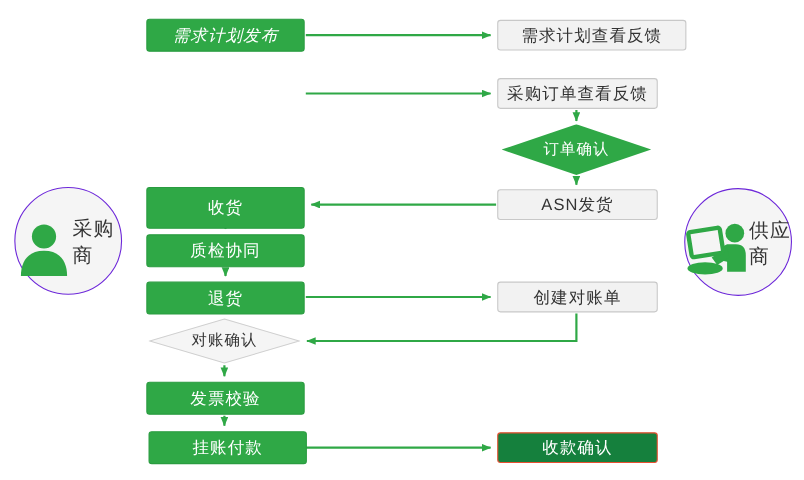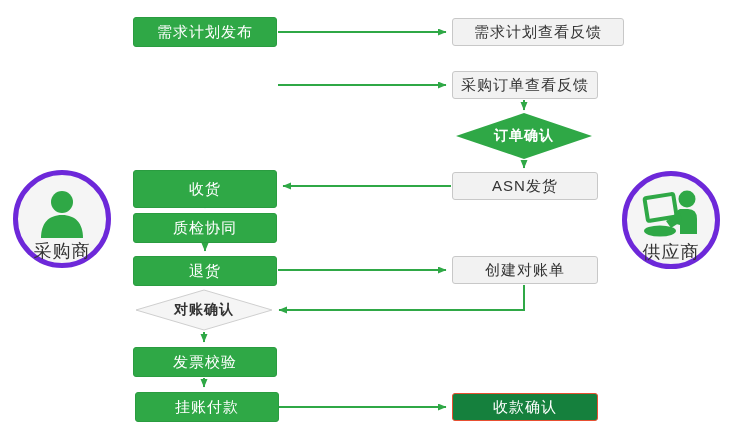--- a/index.html
+++ b/index.html
@@ -19,30 +19,30 @@
     white-space:nowrap;
   }
   .node.green{background:#2fa846;color:#ffffff;border:1px solid #2a9c40;}
   .node.gray{background:#f2f2f2;color:#333333;border:1px solid #c8c8c8;}
   .node.red{background:#15803d;color:#ffffff;border:1px solid #e84f31;}
   .diamond{position:absolute;z-index:2;}
   .diamond svg{display:block;}
   .diamond .dlabel{
     position:absolute;inset:0;z-index:3;
     display:flex;align-items:center;justify-content:center;
-    font-size:14px;letter-spacing:1px;white-space:nowrap;font-weight:bold;
+    font-size:14px;letter-spacing:1px;white-space:nowrap;
   }
   .diamond.green .dlabel{color:#ffffff;}
   .diamond.gray .dlabel{color:#333333;}
   .actor{
     position:absolute;z-index:2;
     width:98px;height:98px;border-radius:50%;
-    background:#f5f5f5;border:5px solid #6d28d9;
+    background:#f5f5f5;border:1px solid #6d28d9;
     box-sizing:border-box;
-    display:flex;flex-direction:column;align-items:center;
+    display:flex;flex-direction:row;align-items:center;
   }
   .actor .icon{margin-top:13px;height:50px;display:flex;align-items:flex-end;}
   .actor .alabel{font-size:18px;color:#333333;margin-top:1px;letter-spacing:1px;}
 </style>
 </head>
 <body>
 
 <div class="canvas">
 
   <svg class="connectors" width="731" height="436">
@@ -87,21 +87,21 @@
           <path d="M38 20 h8 q9 0 9 10 v15 h-17 v-9 q-9 -1 -6 -9 q1 -5 6 -7 z"></path>
           <path d="M38 23 l-14 9 l5 7 l11 -7 z"></path>
           <ellipse cx="18" cy="42" rx="16" ry="5.5"></ellipse>
         </g>
         <rect x="4" y="7" width="29" height="23" rx="2" fill="none" stroke="#2fa846" stroke-width="4" transform="rotate(-9 18 18)"></rect>
       </svg>
     </span>
     <span class="alabel">供应商</span>
   </div>
 
-  <div class="node green" style="left:133px;top:17px;width:144px;height:30px;">
+  <div class="node green" style="left:133px;top:17px;width:144px;height:30px;font-style:italic;">
     <span>需求计划发布</span>
   </div>
   <div class="node green" style="left:133px;top:170px;width:144px;height:38px;">
     <span>收货</span>
   </div>
   <div class="node green" style="left:133px;top:213px;width:144px;height:30px;">
     <span>质检协同</span>
   </div>
   <div class="node green" style="left:133px;top:256px;width:144px;height:30px;">
     <span>退货</span>

